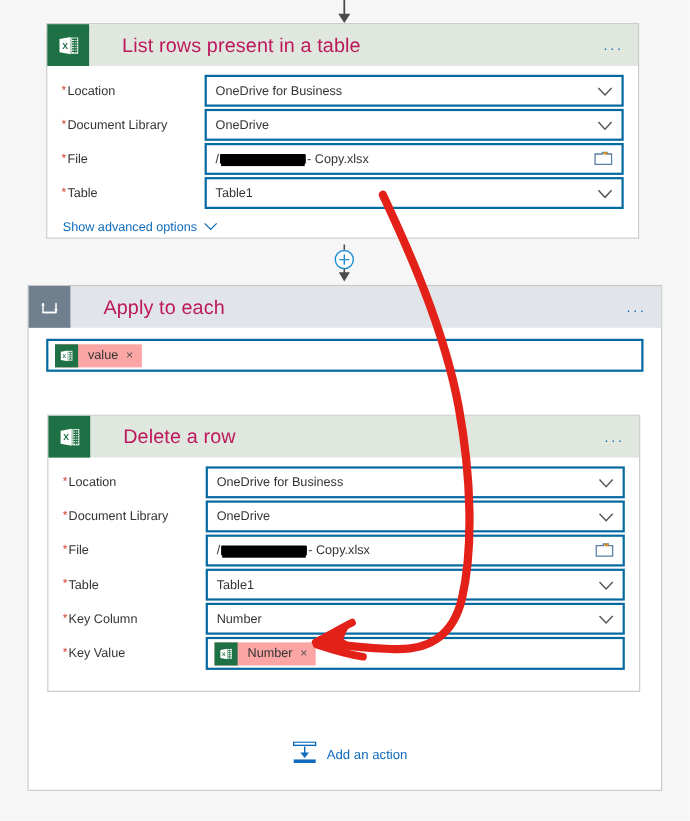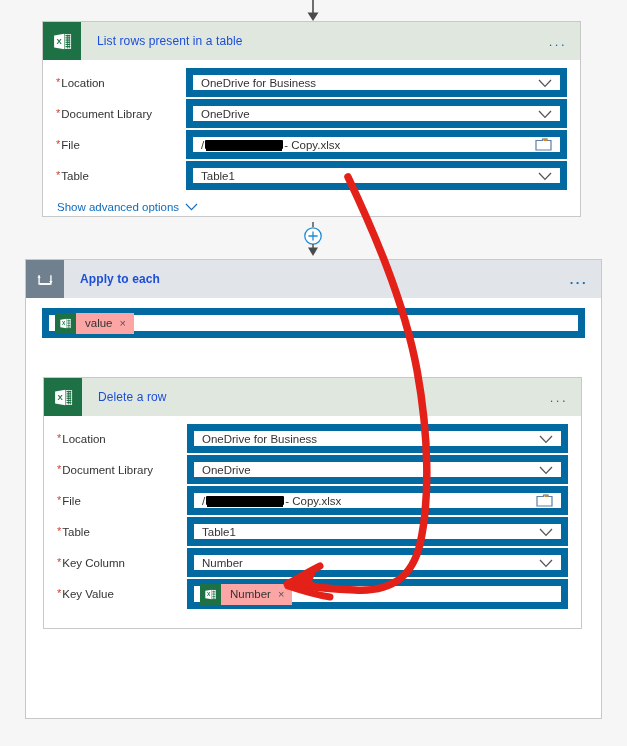--- a/index.html
+++ b/index.html
@@ -9,33 +9,33 @@
     font-family:"Liberation Sans", sans-serif;
     -webkit-font-smoothing:antialiased;
     position:relative;
     overflow:hidden;
   }
   .stage{position:absolute;left:0;top:0;width:627px;height:746px;}
 
   
   .card{position:absolute;background:#ffffff;border:1px solid #c8c8c8;box-sizing:border-box;}
   .card-head{display:flex;align-items:center;height:38px;background:#dfe7df;position:relative;}
-  .card-head.loop{background:#e1e5ea;font-weight:bold;}
+  .card-head.loop{background:#e1e5ea;}
   .icon-tile{width:38px;height:38px;flex:0 0 38px;display:flex;align-items:center;justify-content:center;}
   .icon-tile.excel{background:#1e7145;}
   .icon-tile.loop{background:#70808f;}
-  .card-title{font-size:12px;color:#1d4ed8;padding-left:16px;letter-spacing:.1px;}
+  .card-title{font-size:18px;color:#be185d;padding-left:30px;letter-spacing:.1px;}
   .ellipsis{position:absolute;right:13px;top:50%;transform:translateY(-50%);color:#0f6cbd;letter-spacing:2.5px;font-size:13px;line-height:1;}
 
   
   .card-body{padding:8px 13px 10px 13px;}
   .row{display:flex;align-items:flex-start;min-height:30px;margin-bottom:1px;}
   .lbl{flex:0 0 130px;font-size:11.5px;color:#333;padding-top:8px;line-height:14px;}
   .lbl .req{color:#d23f31;font-size:11px;vertical-align:top;line-height:13px;margin-right:1px;}
-  .fld{flex:1;position:relative;border:7px solid #0369a1;background:#fff;height:29px;box-sizing:border-box;display:flex;align-items:center;padding:0 30px 0 8px;font-size:11.5px;color:#333;}
+  .fld{flex:1;position:relative;border:2px solid #0369a1;background:#fff;height:29px;box-sizing:border-box;display:flex;align-items:center;padding:0 30px 0 8px;font-size:11.5px;color:#333;}
   .chev{position:absolute;right:9px;top:50%;transform:translateY(-50%);width:13px;height:8px;}
   .chev svg{display:block;}
   .folder{position:absolute;right:8px;top:50%;transform:translateY(-50%);}
 
   
   .redacted{display:inline-flex;align-items:center;}
   .redacted .slash{color:#333;}
   .redacted .bar{display:inline-block;width:78px;height:9px;background:#000;border-radius:1px;margin:0 1px;box-shadow:0 3px 0 -1px #000;}
 
   
@@ -325,20 +325,31 @@
               </span>
               <span class="tok-txt">Number</span>
               <span class="tok-x">×</span>
             </span>
           </div>
         </div>
 
       </div>
     </div>
 
+    <div class="add-action" style="left:240px;top:414px;">
+      <span>
+        <svg width="22" height="20" viewBox="0 0 22 20">
+          <rect x="1" y="0.6" width="20" height="3" fill="none" stroke="#0f6cbd" stroke-width="1.3"></rect>
+          <path d="M11 4.6 V12.6" stroke="#0f6cbd" stroke-width="1.3" fill="none"></path>
+          <path d="M11 15.2 L7 10.2 L15 10.2 Z" fill="#0f6cbd"></path>
+          <rect x="1" y="16.4" width="20" height="3.2" fill="#0f6cbd"></rect>
+        </svg>
+      </span>
+      <span>Add an action</span>
+    </div>
 
   </div>
 
   <svg class="arrow-layer" viewBox="0 0 627 746">
     <path d="M348 177
              C 372 228, 404 300, 417 370
              C 429 436, 430 500, 420 544
              C 412 578, 390 592, 355 590
              C 330 589, 305 586, 291 584" fill="none" stroke="#e32119" stroke-width="7.5" stroke-linecap="round"></path>
     <path d="M287 583 L 318 568 L 312 581 L 330 592 Z" fill="#e32119"></path>

